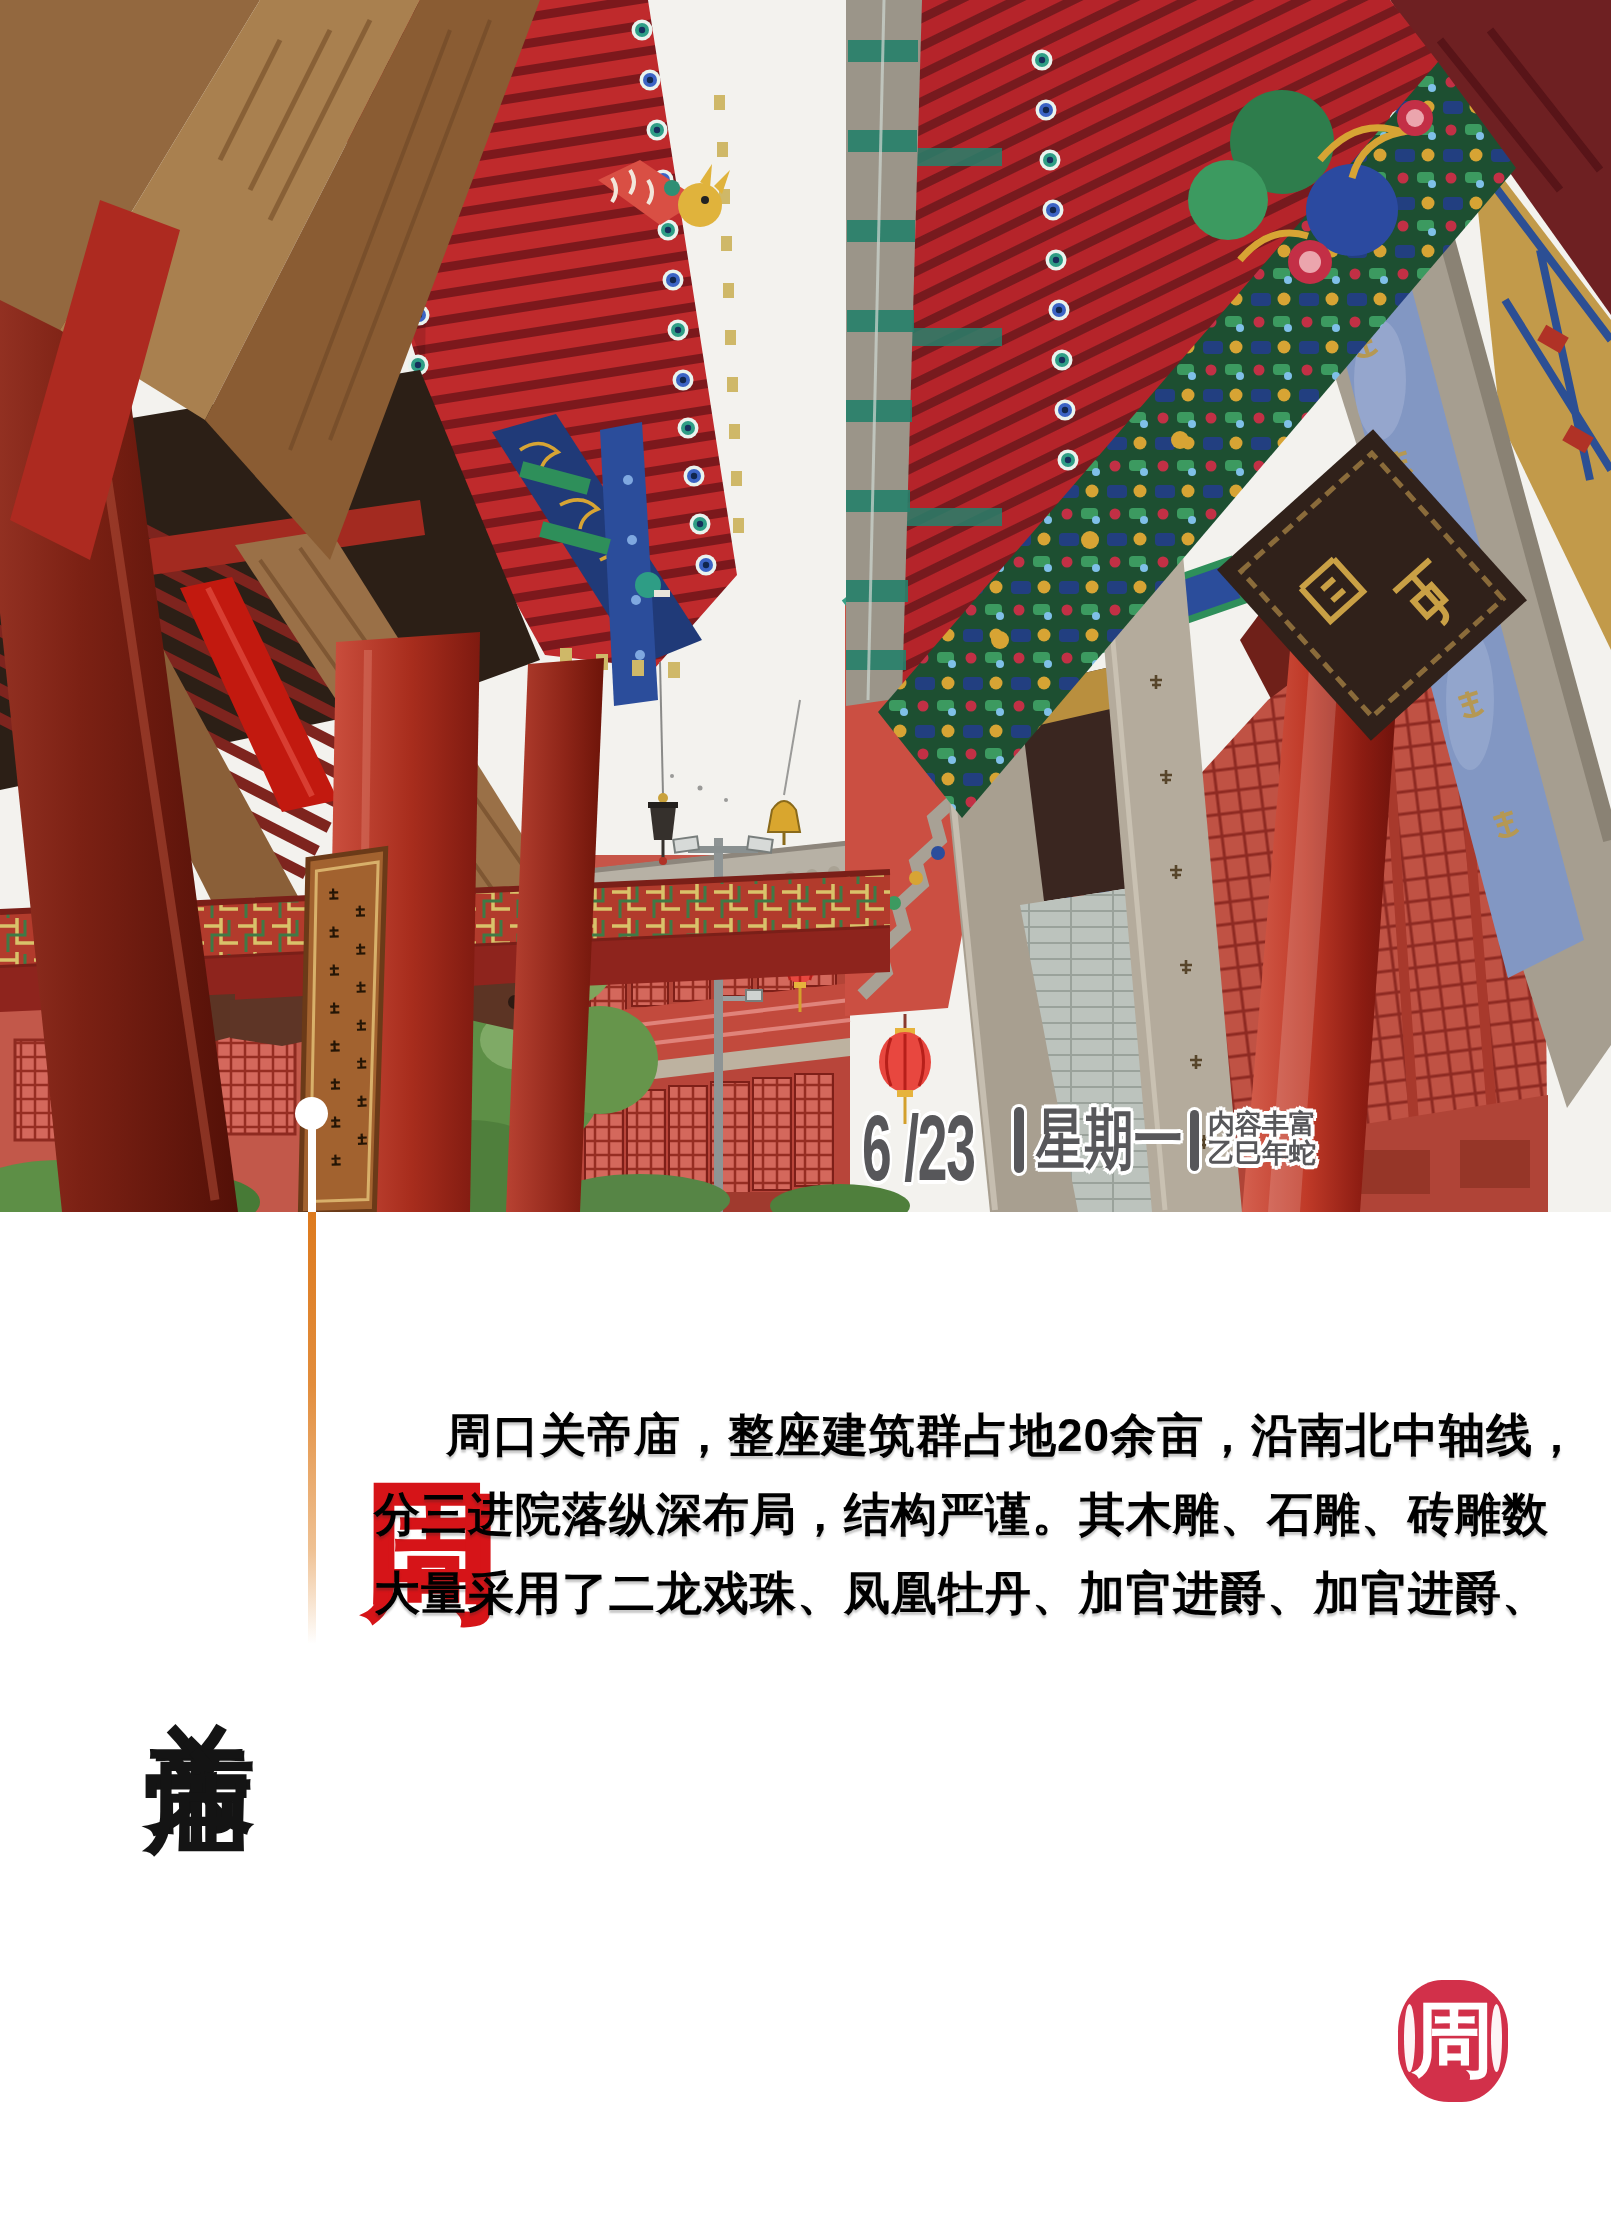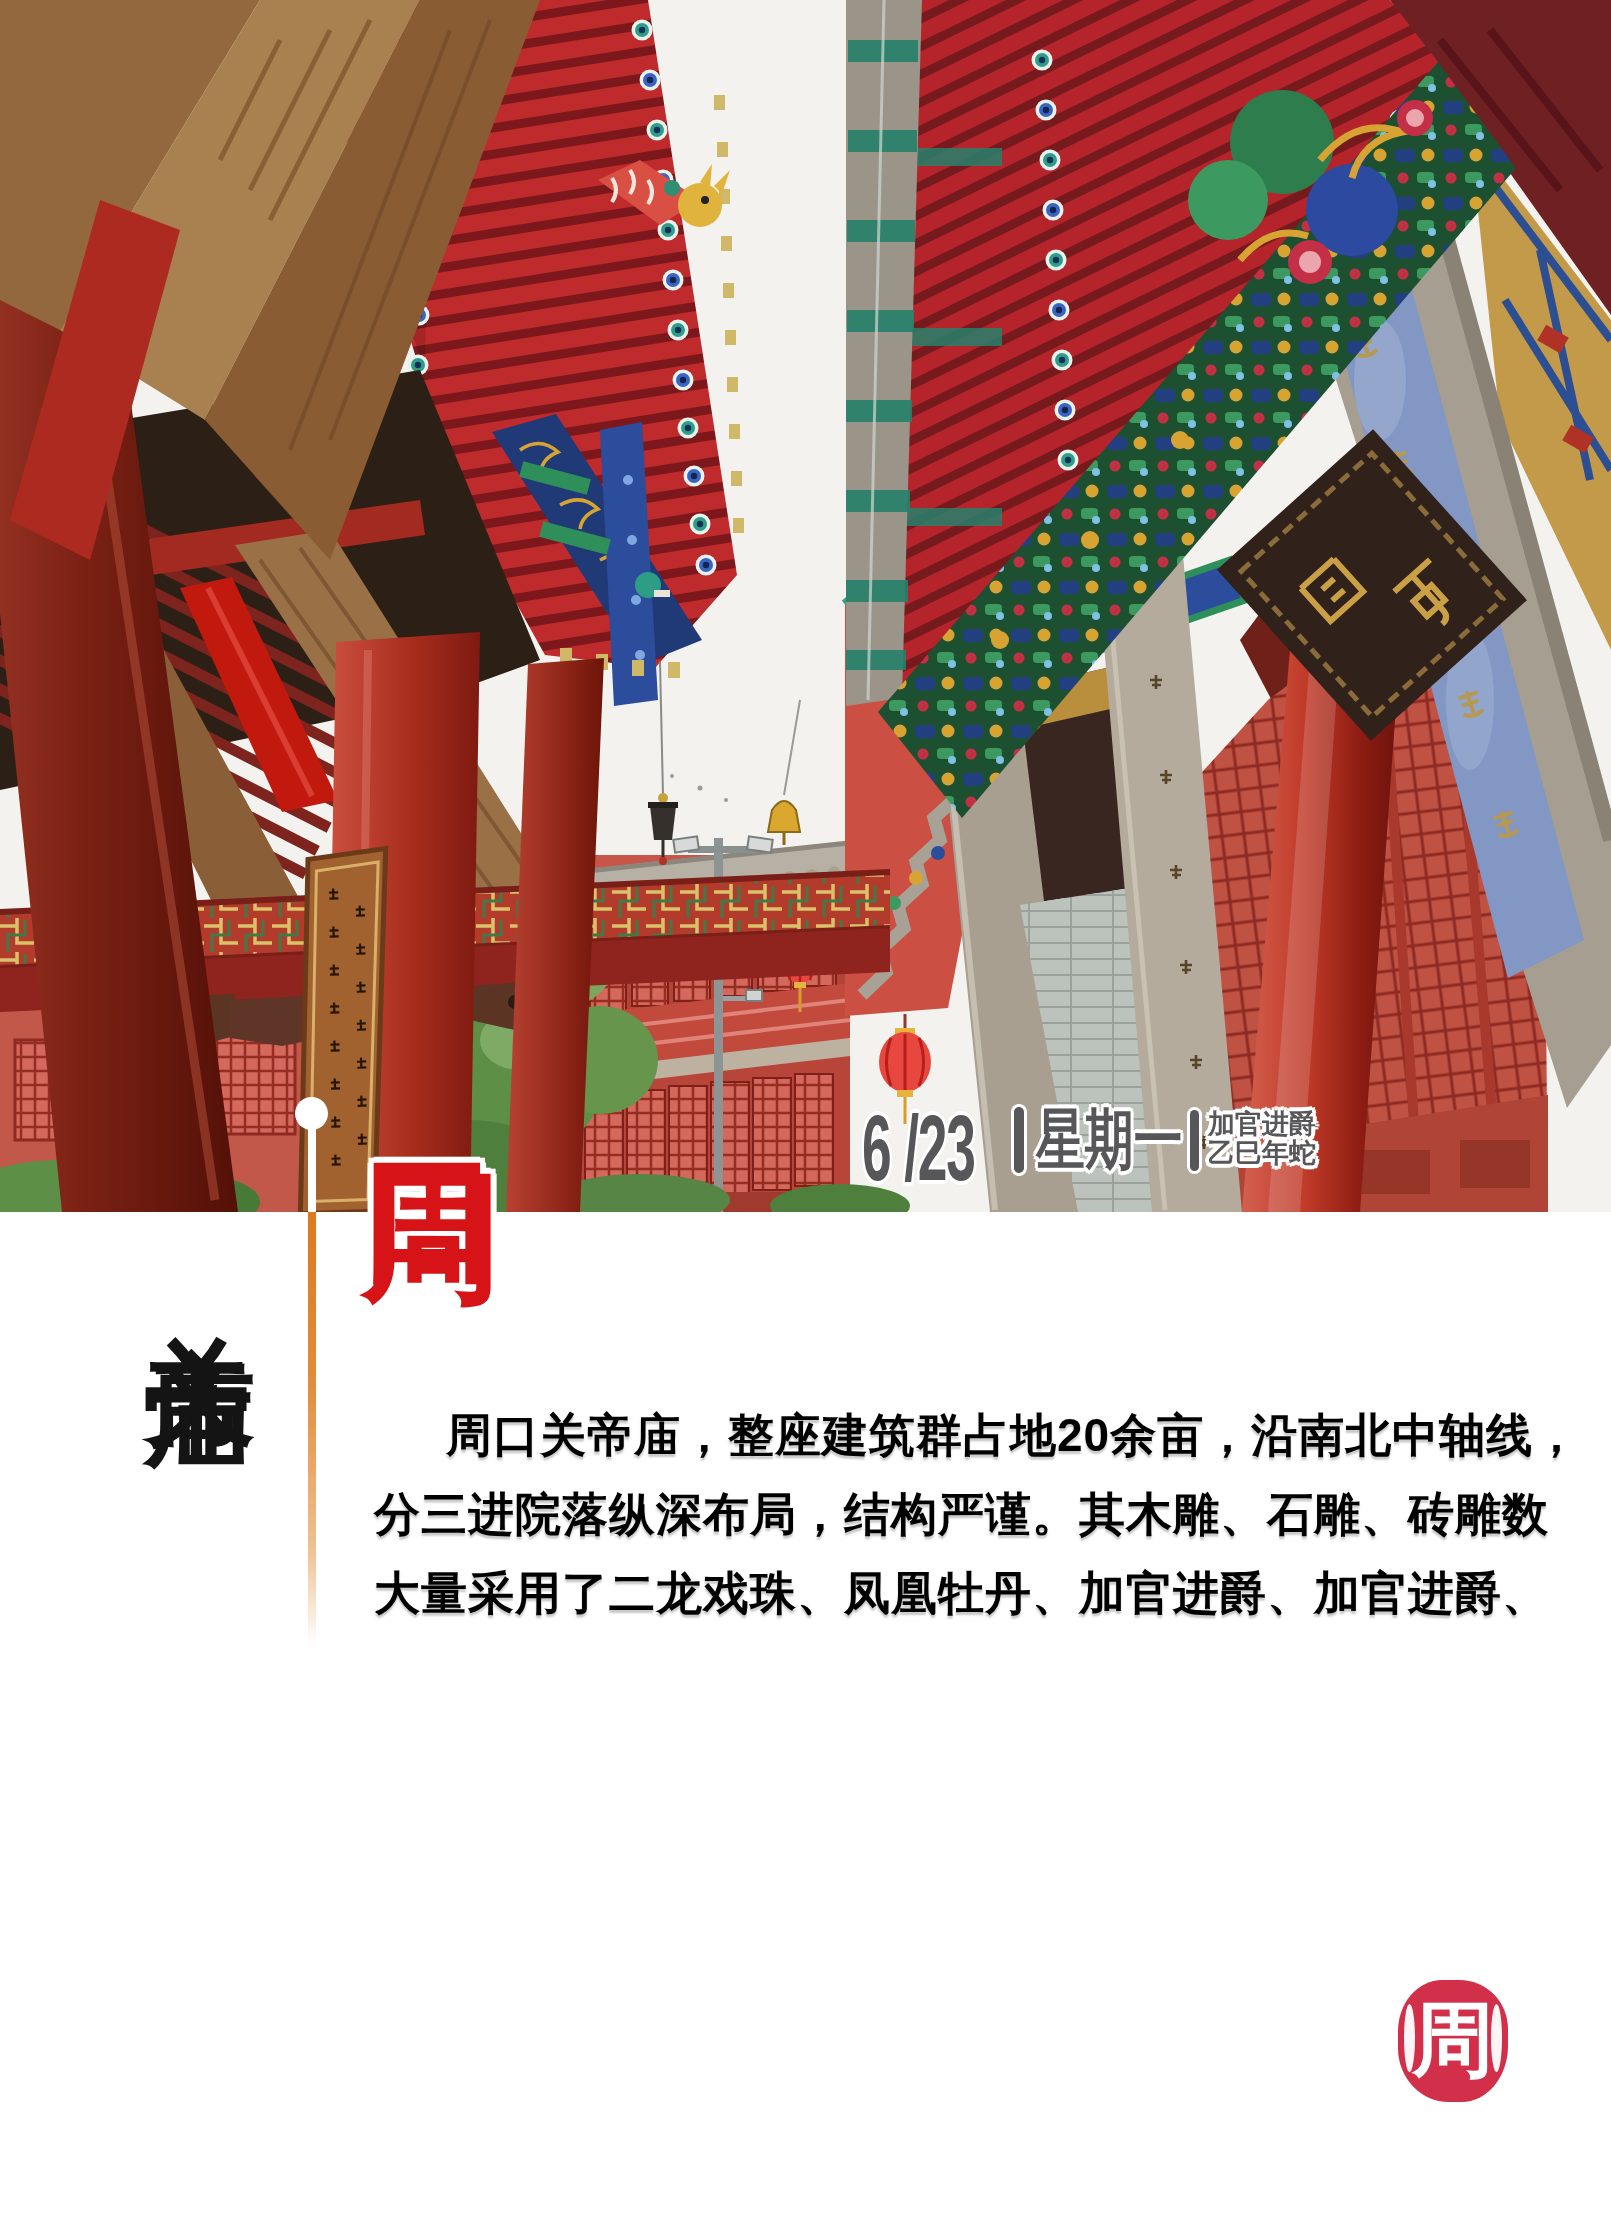--- a/index.html
+++ b/index.html
@@ -1,17 +1,17 @@
 <!DOCTYPE html>
 <html><head>
 <meta charset="utf-8">
 <style>
   html,body{margin:0;padding:0;background:#ffffff;}
   .page{position:relative;width:1611px;height:2222px;background:#ffffff;overflow:hidden;
-        font-family:"Liberation Sans","DejaVu Sans",sans-serif;}
+        font-family:"Liberation Sans","DejaVu Sans",sans-serif;text-align:right;}
   .photo{position:absolute;left:0;top:0;width:1611px;height:1212px;}
   .photo svg{display:block;width:100%;height:100%;}
 
   
   .outl-sm{text-shadow:-3px -3px 0 #fff,3px -3px 0 #fff,-3px 3px 0 #fff,3px 3px 0 #fff,
            0 -4px 0 #fff,0 4px 0 #fff,-4px 0 0 #fff,4px 0 0 #fff;}
   .outl-lg{text-shadow:-5px -5px 0 #fff,5px -5px 0 #fff,-5px 5px 0 #fff,5px 5px 0 #fff,
            0 -6px 0 #fff,0 6px 0 #fff,-6px 0 0 #fff,6px 0 0 #fff;}
 
   
@@ -533,21 +533,21 @@
       <circle cx="672" cy="776" r="2" fill="#9a9a98"></circle>
     </g>
   </svg>
   </div>
 
   <div class="cal-date outl-sm">6 /23</div>
   <div class="cal-bar cal-bar1"></div>
   <div class="cal-week outl-sm">星期一</div>
   <div class="cal-bar cal-bar2"></div>
   <div class="cal-lunar outl-sm">
-    <div>加官进爵</div>
+    <div>内容丰富</div>
     <div>乙巳年蛇</div>
   </div>
 
   <div class="loc outl-lg">周口</div>
 
   <div class="tdot"></div>
   <div class="tline-w"></div>
   <div class="tline-o"></div>
 
   <div class="vtitle">关帝庙</div>

